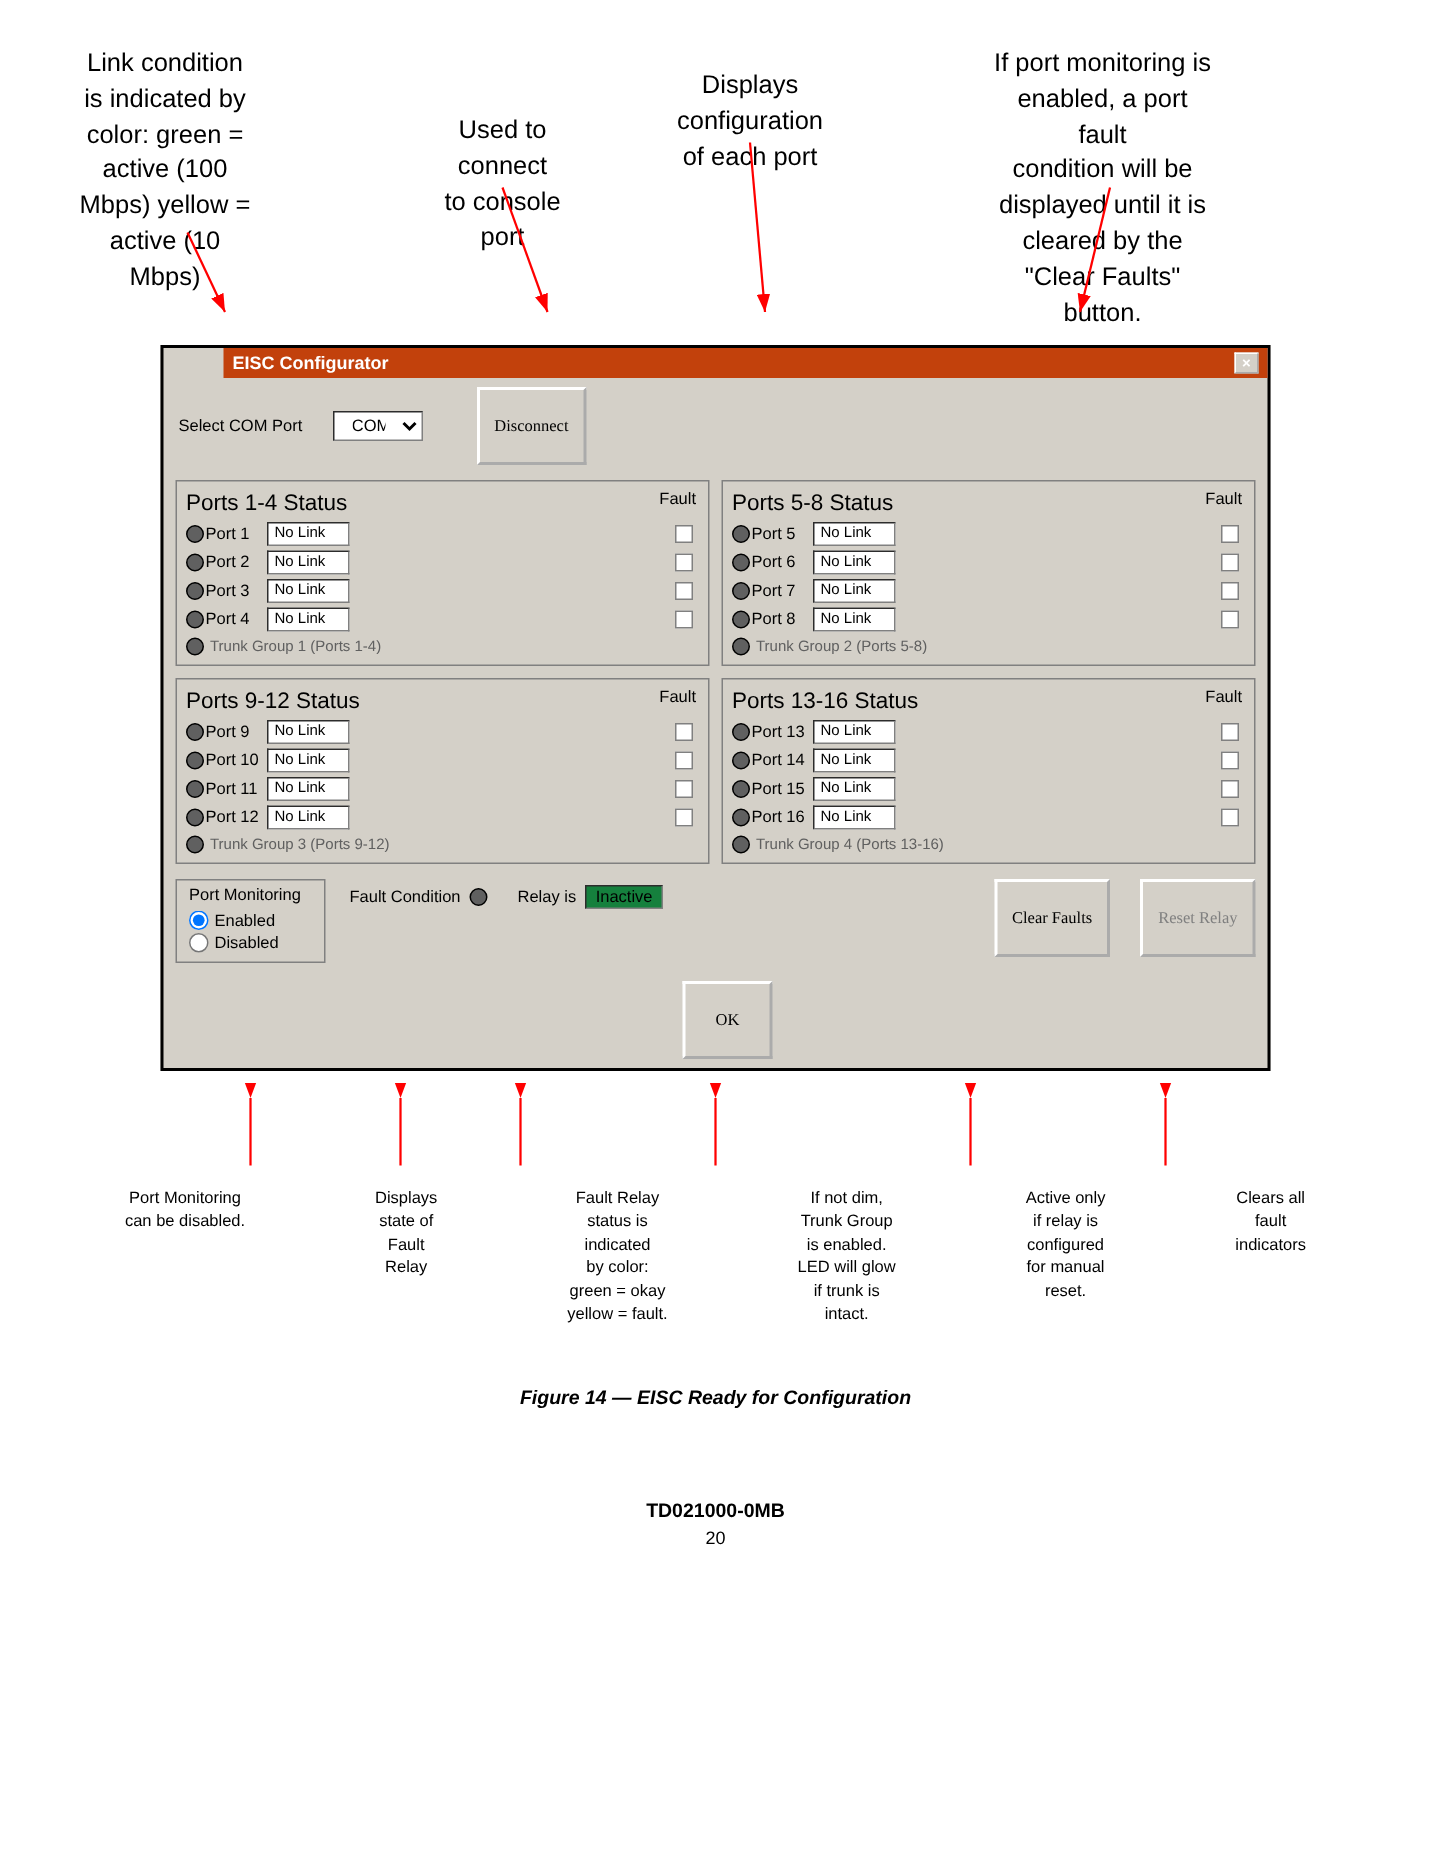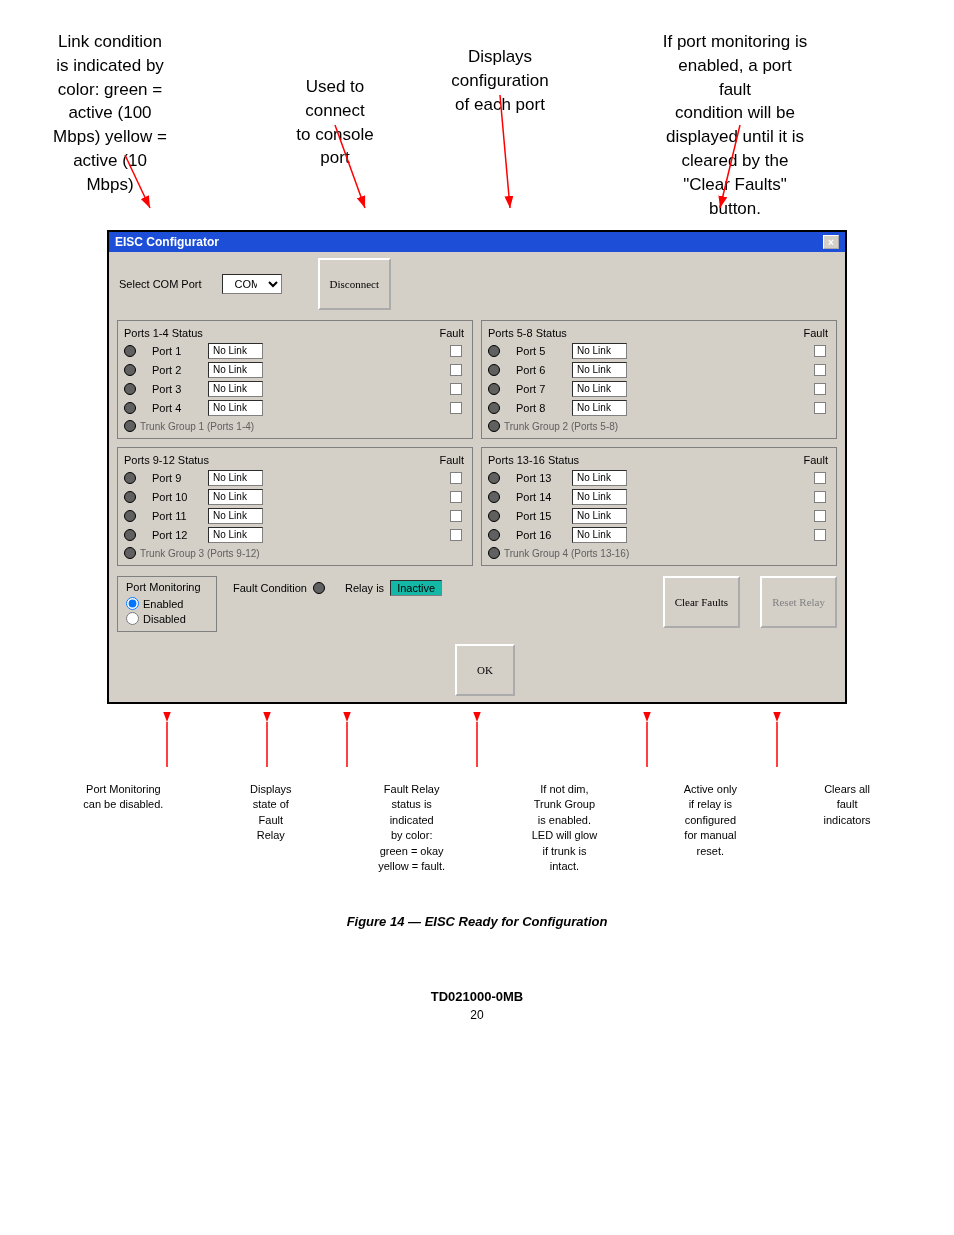--- a/index.html
+++ b/index.html
@@ -47,28 +47,29 @@
     
     .eisc-window {
       border: 2px solid #000;
       background: #d4d0c8;
       width: 740px;
       margin: 0 auto;
       position: relative;
     }
 
     .eisc-titlebar {
-      background: #1d4ed8;
+      background: #c2410c;
       color: #fff;
       padding: 3px 6px;
       font-size: 12px;
       font-weight: bold;
       display: flex;
       justify-content: space-between;
       align-items: center;
+      margin-left: 40px;
     }
 
     .eisc-close-btn {
       background: #d4d0c8;
       border: 1px outset #fff;
       width: 16px;
       height: 14px;
       font-size: 10px;
       cursor: pointer;
       display: flex;
@@ -131,37 +132,37 @@
     }
 
     .port-group {
       border: 1px solid #808080;
       background: #d4d0c8;
       padding: 6px;
       position: relative;
     }
 
     .port-group-title {
-      font-size: 11px;
+      font-size: 15px;
       margin-bottom: 4px;
       color: #000;
     }
 
     .fault-header {
       position: absolute;
       top: 6px;
       right: 8px;
       font-size: 11px;
     }
 
     .port-row {
       display: flex;
       align-items: center;
       margin-bottom: 3px;
-      gap: 16px;
+      gap: 1px;
     }
 
     .led {
       width: 12px;
       height: 12px;
       border-radius: 50%;
       background: #404040;
       border: 1px solid #000;
       flex-shrink: 0;
     }
@@ -242,21 +243,21 @@
     .fault-led {
       width: 12px;
       height: 12px;
       border-radius: 50%;
       background: #606060;
       border: 1px solid #000;
     }
 
     .relay-status {
       border: 1px inset #808080;
-      background: #14b8a6;
+      background: #15803d;
       padding: 1px 6px;
       font-size: 11px;
     }
 
     .right-buttons {
       margin-left: auto;
       display: flex;
       gap: 4px;
       align-items: flex-end;
     }

